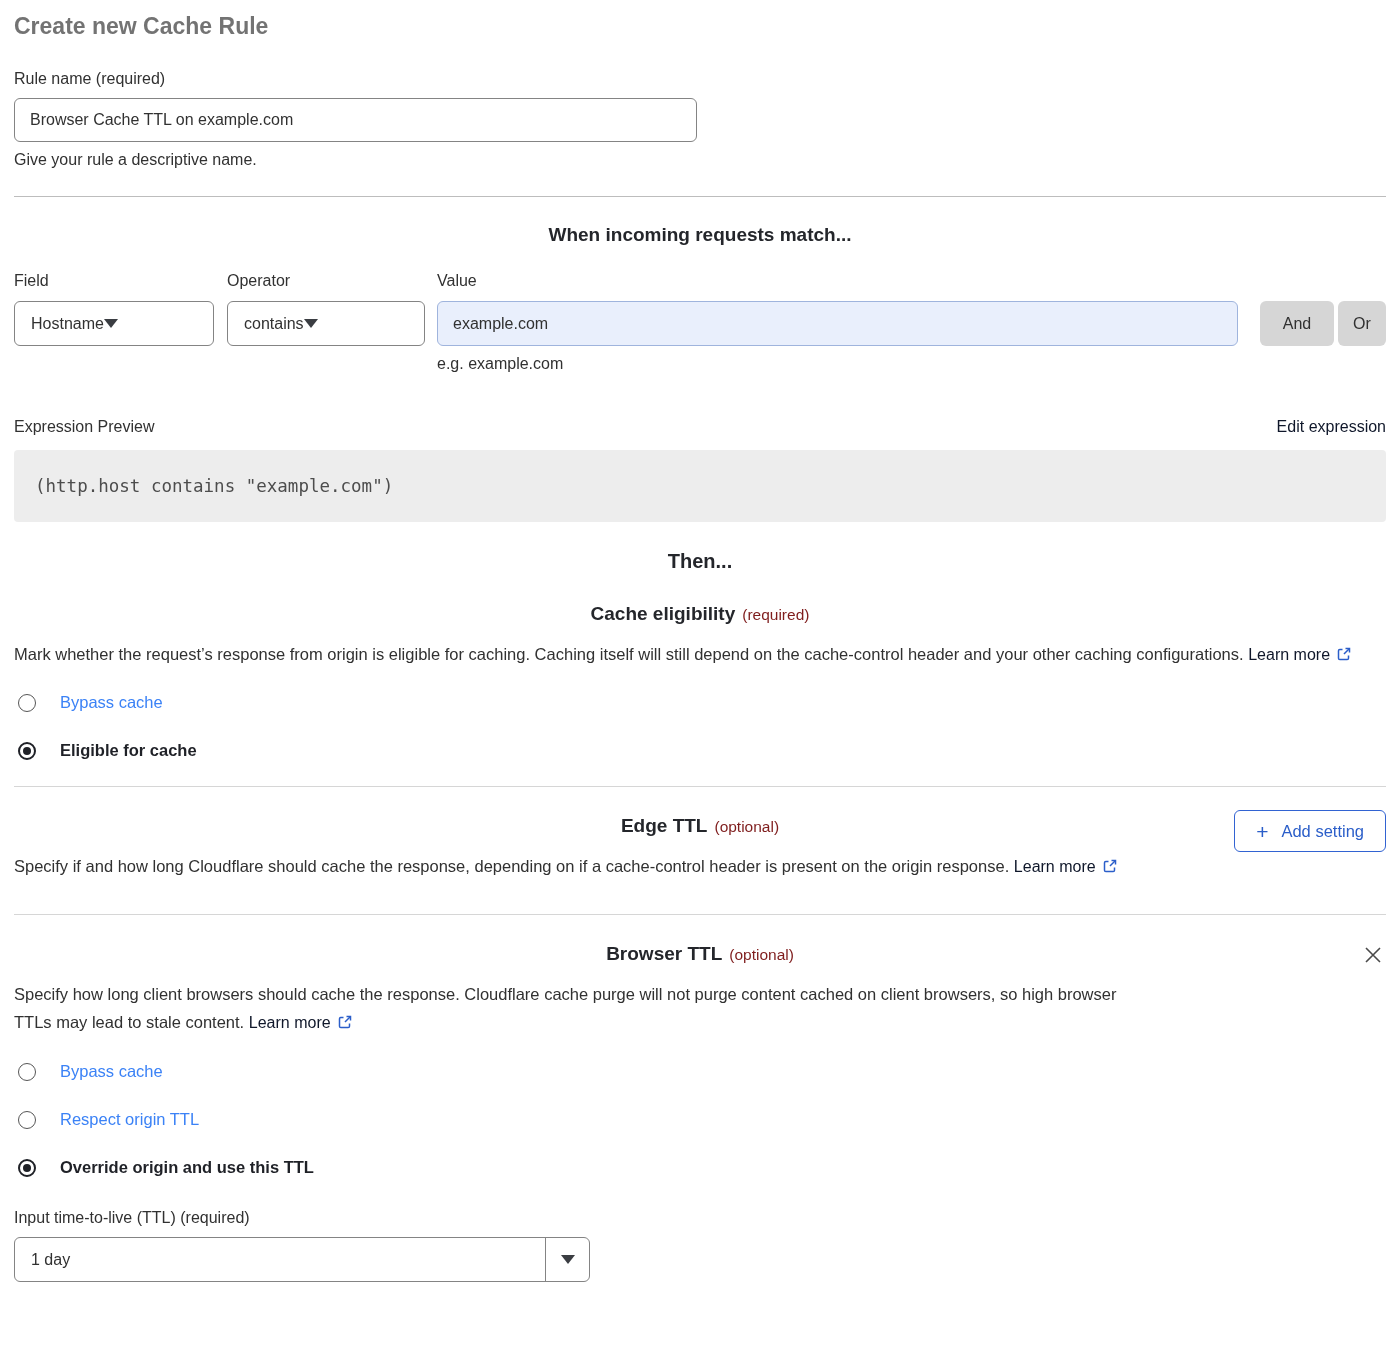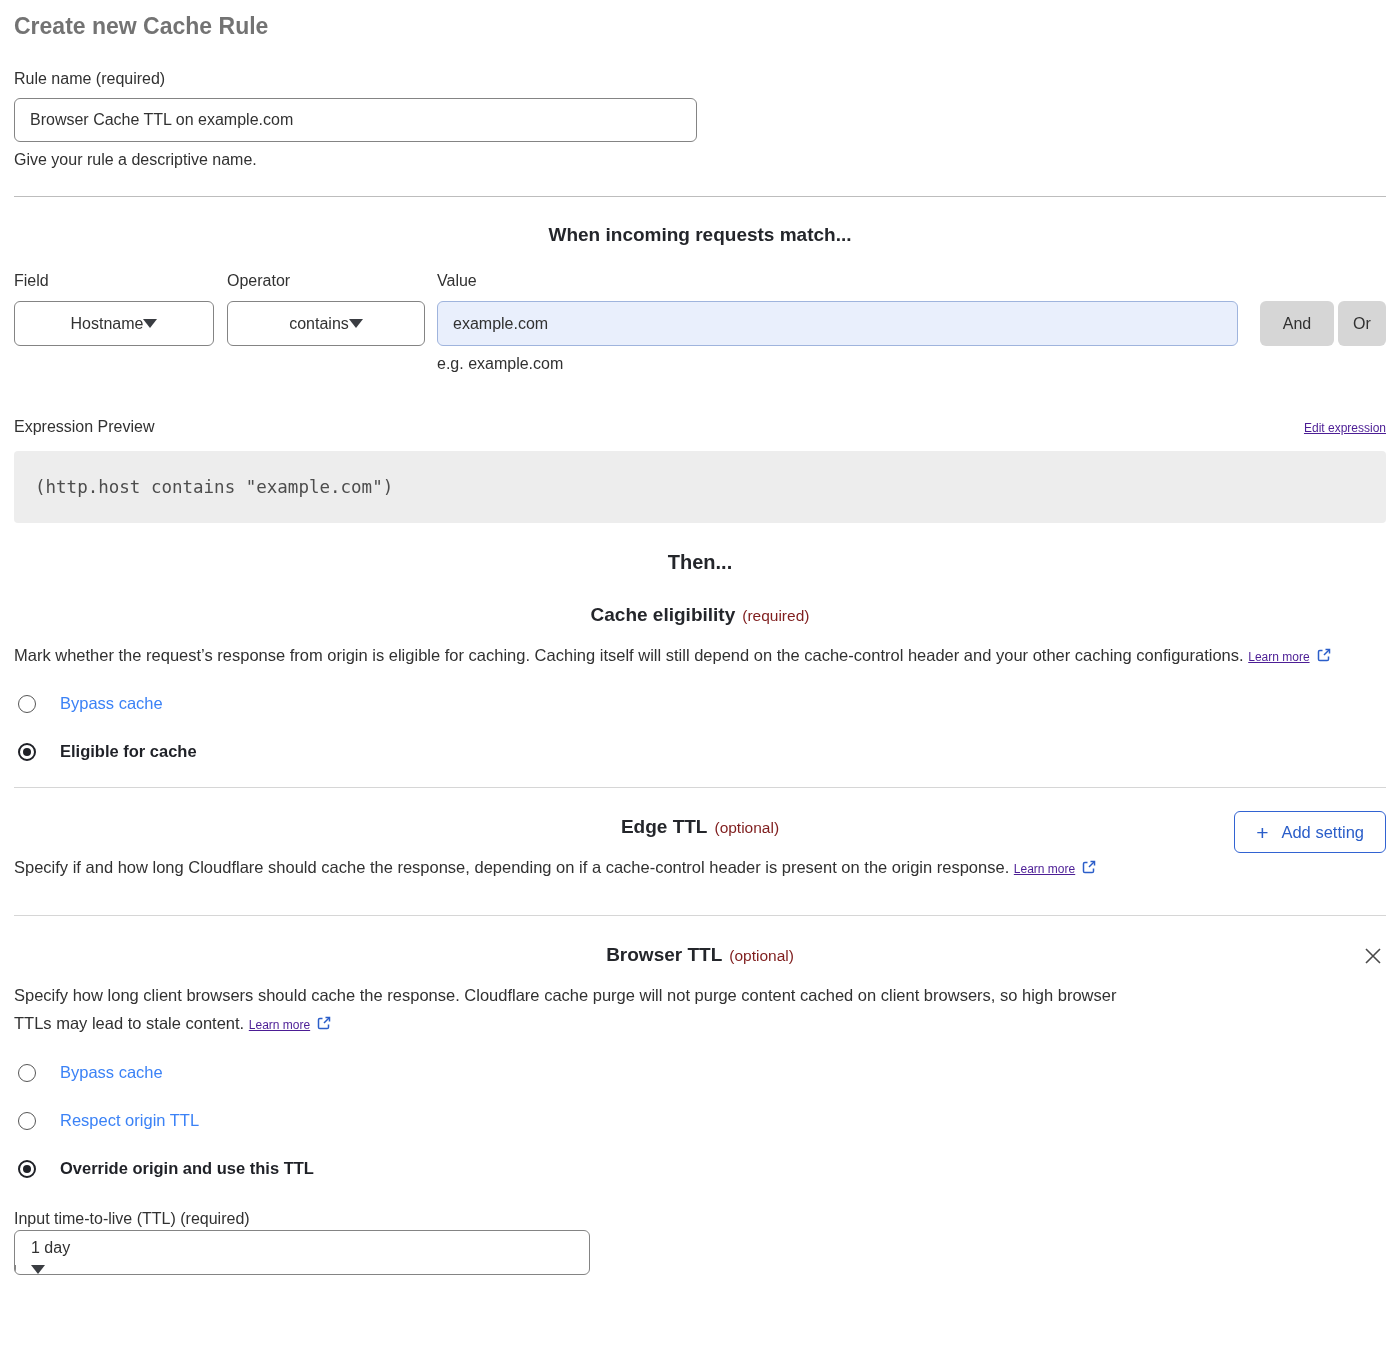--- a/index.html
+++ b/index.html
@@ -68,21 +68,21 @@
   .match-heading { margin-top: 25px; }
   .match-row { display: flex; align-items: flex-start; margin-top: 22px; }
   .match-col label.field-label { margin-bottom: 9px; }
   .select-box {
     height: 45px;
     border: 1px solid #848484;
     border-radius: 6px;
     background: #fff;
     display: flex;
     align-items: center;
-    justify-content: center;
+    justify-content: flex-start;
     padding: 0 16px;
     font-size: 16px;
     color: #313131;
     cursor: pointer;
   }
   .field-col { width: 200px; }
   .operator-col { width: 198px; margin-left: 13px; }
   .value-col { flex: 1; margin-left: 12px; }
   .caret {
     width: 0; height: 0;
@@ -114,23 +114,22 @@
   
   .expr-head {
     margin-top: 40px;
     display: flex;
     justify-content: space-between;
     align-items: baseline;
     font-size: 16px;
     line-height: 24px;
   }
   a.link {
-    color: #4c1d95;
-    text-decoration: underline;
-    font-size: 12px;
+    color: #0f172a;
+    font-size: 16px;
     cursor: pointer;
   }
   .code-box {
     margin-top: 11px;
     background: #ededed;
     border-radius: 4px;
     height: 72px;
     display: flex;
     align-items: center;
     padding: 0 21px;
@@ -209,30 +208,30 @@
     padding: 0;
   }
   .close-btn svg { display: block; }
 
   .edge-desc { margin-top: 13px; }
   .browser-desc { margin-top: 14px; }
   .browser-radios .radio-row.first { margin-top: 24px; }
 
   .ttl-label { margin-top: 30px; }
   .ttl-select {
+    margin-top: 8px;
     width: 576px;
     height: 45px;
     border: 1px solid #848484;
     border-radius: 6px;
     background: #fff;
     display: flex;
     align-items: stretch;
     overflow: hidden;
     cursor: pointer;
-    flex-direction: column;
   }
   .ttl-select .ttl-value {
     flex: 1;
     display: flex;
     align-items: center;
     padding-left: 16px;
     font-size: 16px;
     color: #313131;
   }
   .ttl-select .arrow-cell {

